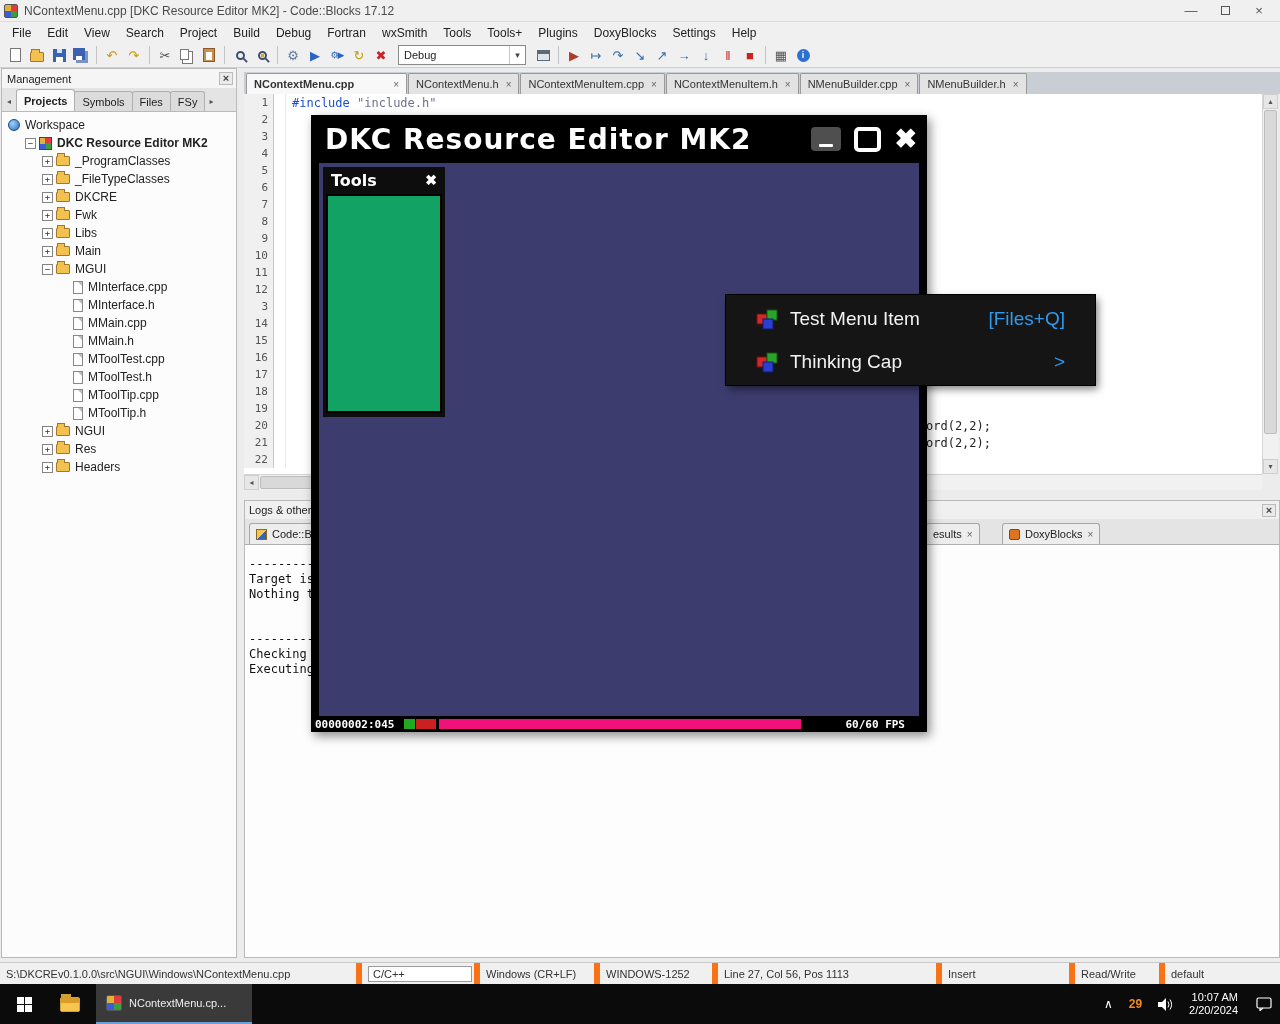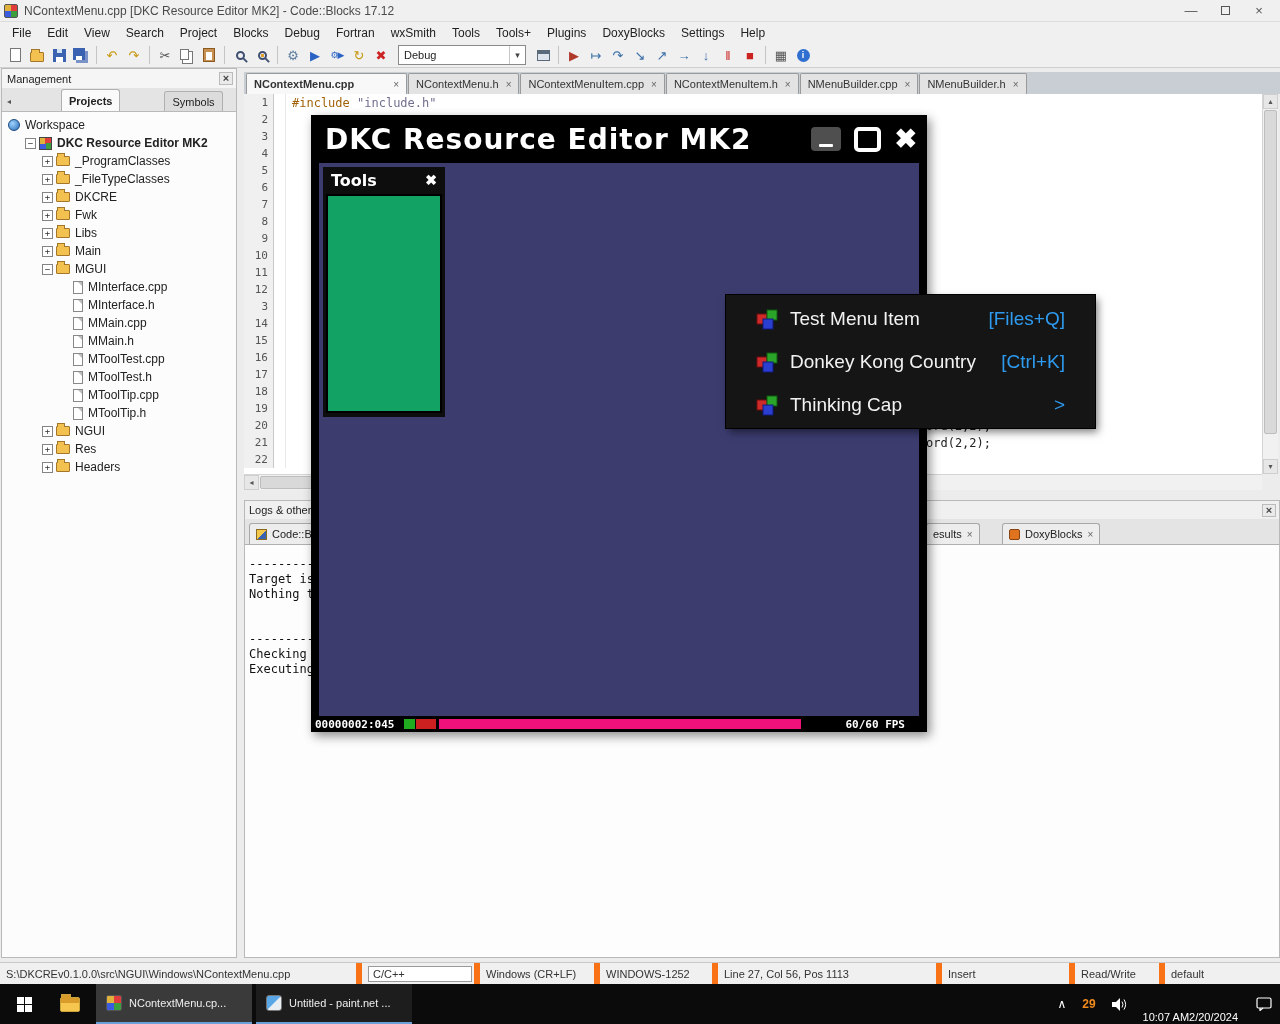--- a/index.html
+++ b/index.html
@@ -45,21 +45,21 @@
   .ic-window{width:13px;height:11px;border:1px solid #5a6a7a;background:#dde4ec;}
   .ic-window::before{content:"";position:absolute;left:0;top:0;width:100%;height:3px;background:#5a6a7a;}
   .ic-info{width:13px;height:13px;border-radius:50%;background:#2f6fd0;color:#fff;font:bold 9px/13px "Liberation Sans",sans-serif;text-align:center;}
 
   
   #management{left:1px;top:68px;width:236px;height:890px;background:#f5f5f5;border:1px solid #b9b9b9;display:flex;flex-direction:column;}
   #mgmt-header{height:19px;display:flex;align-items:center;padding:0 3px 0 5px;font-size:11px;}
   .small-close{margin-left:auto;width:14px;height:13px;display:flex;align-items:center;justify-content:center;color:#444;font-weight:bold;font-size:11px;border:1px solid #bbb;background:#eaeaea;line-height:1;}
   #mgmt-tabs{height:24px;display:flex;align-items:flex-end;background:#e4e4e4;border-bottom:1px solid #b9b9b9;}
   .tab-scroll{width:14px;height:20px;display:flex;align-items:center;justify-content:center;font-size:8px;color:#555;flex:none;}
-  .mtab{height:20px;display:flex;align-items:center;padding:0 7px;font-size:11px;border:1px solid #b0b0b0;border-bottom:none;background:#dcdcdc;margin-right:-1px;border-radius:3px 3px 0 0;white-space:nowrap;margin-left:45px;}
+  .mtab{height:20px;display:flex;align-items:center;padding:0 7px;font-size:11px;border:1px solid #b0b0b0;border-bottom:none;background:#dcdcdc;margin-right:-1px;border-radius:3px 3px 0 0;white-space:nowrap;}
   .mtab.active{background:#fafafa;font-weight:bold;height:22px;}
   #mgmt-tree{flex:1;background:#fcfcfc;padding-top:4px;overflow:hidden;}
   .trow{height:18px;display:flex;align-items:center;white-space:nowrap;}
   .t-exp{width:11px;height:11px;border:1px solid #848484;background:#fff;font:9px/9px "DejaVu Sans Mono",monospace;text-align:center;color:#333;margin-right:3px;flex:none;}
   .t-spacer{width:14px;flex:none;}
   .t-ws{width:12px;height:12px;border-radius:50%;background:radial-gradient(circle at 35% 35%,#9fd4ff,#2b6cb8);border:1px solid #1a4a80;margin-right:5px;flex:none;}
   .t-proj{width:13px;height:13px;border:1px solid #444;background:conic-gradient(#e03c3c 0 90deg,#3c9e3c 90deg 180deg,#3c5ce0 180deg 270deg,#e0b23c 270deg);margin-right:5px;flex:none;}
   .t-folder{width:14px;height:10px;background:#f3c14f;border:1px solid #a3762a;border-radius:1px;position:relative;margin-right:5px;flex:none;}
   .t-folder::before{content:"";position:absolute;left:0;top:-4px;width:6px;height:3px;background:#f3c14f;border:1px solid #a3762a;border-bottom:none;}
   .t-file{width:10px;height:13px;background:#fff;border:1px solid #888;position:relative;margin-right:5px;flex:none;}
@@ -69,21 +69,21 @@
   
   #etabs{left:244px;top:72px;width:1036px;height:22px;background:#c9ced4;display:flex;align-items:flex-end;padding-left:2px;}
   .etab{height:21px;display:flex;align-items:center;gap:7px;padding:0 7px;font-size:11px;background:#e3e3e3;border:1px solid #9a9a9a;border-bottom:none;margin-right:1px;border-radius:2px 2px 0 0;color:#333;white-space:nowrap;}
   .etab.active{background:#f8f8f8;font-weight:bold;gap:39px;}
   .etab-close{font-size:10px;color:#666;font-weight:normal;}
   #editor{left:244px;top:94px;width:1018px;height:380px;background:#fff;overflow:hidden;font-family:"DejaVu Sans Mono",monospace;font-size:12px;}
   .eline{height:17px;display:flex;align-items:center;}
   .egut{width:30px;height:100%;flex:none;display:flex;align-items:center;justify-content:flex-end;padding-right:5px;background:#f0f0f0;color:#555;border-right:1px solid #c8c8c8;font-size:11px;}
   .efold{width:12px;height:100%;flex:none;background:#fff;border-right:1px solid #e8e8e8;}
   .ecode{padding-left:6px;white-space:pre;}
-  .tok-dir{color:#a16207;}
+  .tok-dir{color:#1d4ed8;}
   .tok-str{color:#6f6f8f;}
   .frag{margin-left:634px;color:#222;white-space:pre;}
   #vscroll{left:1262px;top:94px;width:16px;height:380px;background:#f1f1f1;border-left:1px solid #d5d5d5;}
   #hscroll{left:244px;top:474px;width:1018px;height:16px;background:#f1f1f1;border-top:1px solid #d5d5d5;display:flex;}
   .sc-btn{width:15px;height:15px;display:flex;align-items:center;justify-content:center;font-size:8px;color:#555;background:#e7e7e7;border:1px solid #cfcfcf;flex:none;}
   #vscroll .sc-btn{width:100%;}
   #vthumb{position:absolute;left:1px;top:16px;width:13px;height:324px;background:#d9d9d9;border:1px solid #bdbdbd;border-radius:2px;}
   #hthumb{margin-left:1px;margin-top:1px;width:640px;height:13px;background:#d9d9d9;border:1px solid #bdbdbd;border-radius:2px;}
 
   
@@ -143,21 +143,21 @@
   .ic-explorer::after{content:"";position:absolute;left:0;bottom:0;width:100%;height:8px;background:#f7c64f;}
   .tb-app{display:flex;align-items:center;gap:7px;padding:0 10px;margin-left:4px;width:156px;border-bottom:2px solid #6aa1d8;background:#1d1d1d;color:#eee;font-size:11px;}
   .tb-app.active{background:#3a3a3a;}
   .tb-app .app-label{overflow:hidden;text-overflow:ellipsis;white-space:nowrap;}
   .ic-paintnet{width:16px;height:16px;border-radius:3px;background:linear-gradient(135deg,#5aa7e8 0 49%,#e9eef2 51%);border:1px solid #777;flex:none;}
   .cb-logo.sm{width:16px;height:16px;}
   #tray{margin-left:auto;display:flex;align-items:center;}
   .tray-item{padding:0 8px;height:100%;display:flex;align-items:center;justify-content:center;color:#fff;}
   #tray-chevron{font-size:12px;}
   #tray-temp{color:#f28a1e;font-weight:bold;font-size:12px;}
-  #tray-clock{flex-direction:row;justify-content:center;align-items:flex-end;line-height:13px;font-size:11px;padding-right:10px;}
+  #tray-clock{flex-direction:column;justify-content:center;align-items:flex-end;line-height:13px;font-size:11px;padding-right:10px;}
 </style>
 </head>
 <body>
 
 <div class="abs" id="titlebar">
   <span class="cb-logo"></span>
   <span id="win-title">NContextMenu.cpp [DKC Resource Editor MK2] - Code::Blocks 17.12</span>
   <div class="win-btns">
     <div class="win-btn">—</div>
     <div class="win-btn">
@@ -166,21 +166,21 @@
     <div class="win-btn">×</div>
   </div>
 </div>
 
 <div class="abs" id="menubar">
     <div class="menu-item">File</div>
     <div class="menu-item">Edit</div>
     <div class="menu-item">View</div>
     <div class="menu-item">Search</div>
     <div class="menu-item">Project</div>
-    <div class="menu-item">Blocks</div>
+    <div class="menu-item">Build</div>
     <div class="menu-item">Debug</div>
     <div class="menu-item">Fortran</div>
     <div class="menu-item">wxSmith</div>
     <div class="menu-item">Tools</div>
     <div class="menu-item">Tools+</div>
     <div class="menu-item">Plugins</div>
     <div class="menu-item">DoxyBlocks</div>
     <div class="menu-item">Settings</div>
     <div class="menu-item">Help</div>
   </div>
@@ -623,29 +623,20 @@
         </svg></span>
       <span class="ctx-label">Test Menu Item</span>
       <span class="ctx-short">[Files+Q]</span>
     </div>
     <div class="ctx-item">
       <span class="ctx-icon"><svg width="22" height="22" viewBox="0 0 22 22">
           <rect x="1" y="6" width="10" height="10" fill="#cf2a2a" stroke="#6e0f0f"></rect>
           <rect x="11" y="2" width="10" height="10" fill="#2aa52a" stroke="#0f5a0f"></rect>
           <rect x="7" y="11" width="10" height="10" fill="#2a3ecf" stroke="#101a7a"></rect>
         </svg></span>
-      <span class="ctx-label">Donkey Kong Country</span>
-      <span class="ctx-short">[Ctrl+K]</span>
-    </div>
-    <div class="ctx-item">
-      <span class="ctx-icon"><svg width="22" height="22" viewBox="0 0 22 22">
-          <rect x="1" y="6" width="10" height="10" fill="#cf2a2a" stroke="#6e0f0f"></rect>
-          <rect x="11" y="2" width="10" height="10" fill="#2aa52a" stroke="#0f5a0f"></rect>
-          <rect x="7" y="11" width="10" height="10" fill="#2a3ecf" stroke="#101a7a"></rect>
-        </svg></span>
       <span class="ctx-label">Thinking Cap</span>
       <span class="ctx-short">&gt;</span>
     </div>
   </div>
 
 <div class="abs" id="statusbar">
   <div class="sb-cell" id="sb-path">S:\DKCREv0.1.0.0\src\NGUI\Windows\NContextMenu.cpp</div>
   <div class="sb-cell" id="sb-lang">
     <span id="sb-lang-box">C/C++</span>
   </div>
@@ -667,24 +658,20 @@
       </span>
   </div>
   <div id="tb-explorer">
     <span class="ic-explorer"></span>
   </div>
   <div id="tb-apps" style="display:flex;align-items:stretch;">
       <div class="tb-app active">
         <span class="cb-logo sm"></span>
         <span class="app-label">NContextMenu.cp...</span>
       </div>
-      <div class="tb-app">
-        <span class="ic-paintnet"></span>
-        <span class="app-label">Untitled - paint.net ...</span>
-      </div>
     </div>
   <div id="tray">
     <div class="tray-item" id="tray-chevron">∧</div>
     <div class="tray-item" id="tray-temp">29</div>
     <div class="tray-item" id="tray-volume">
       <svg width="15" height="13" viewBox="0 0 15 13">
           <polygon points="0,4 4,4 8,0 8,13 4,9 0,9" fill="#fff"></polygon>
           <path d="M10,3.5 q2,3 0,6 M12,1.5 q3.2,5 0,10" stroke="#fff" stroke-width="1" fill="none"></path>
         </svg>
     </div>

